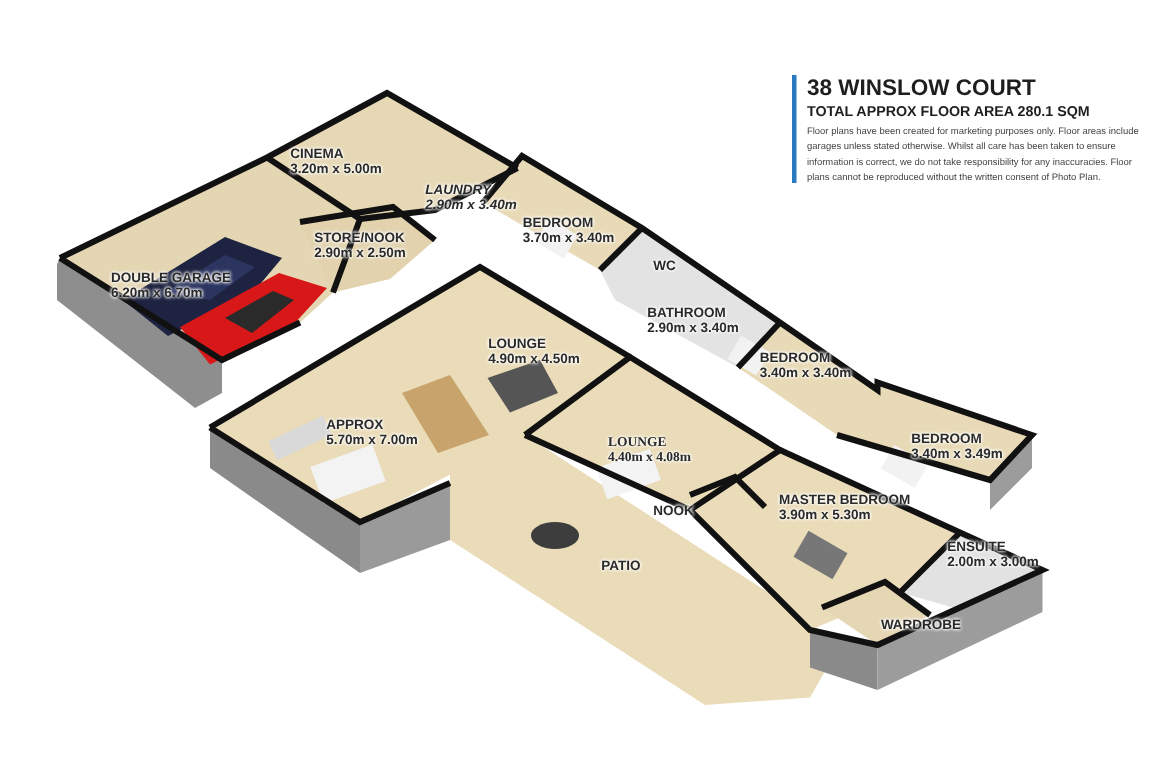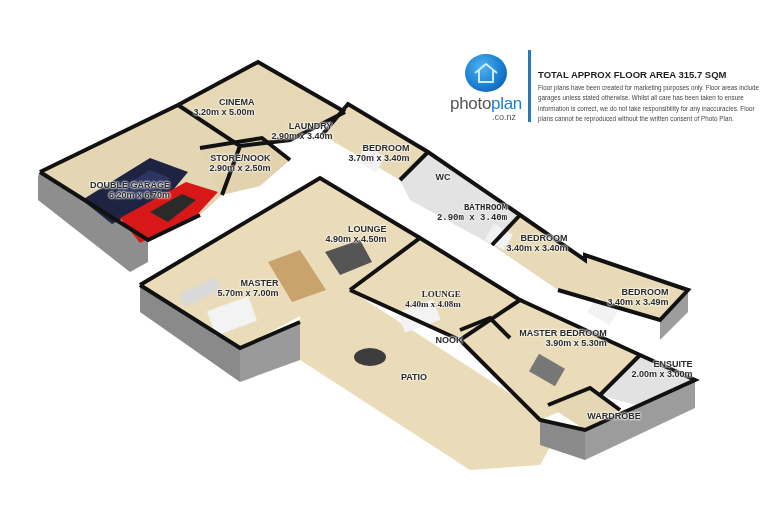--- a/index.html
+++ b/index.html
@@ -10,21 +10,21 @@
   .logo-globe{position:absolute;left:9px;top:0;width:42px;height:38px;border-radius:50%;
     background:radial-gradient(circle at 40% 35%,#4fb3f0 0%,#1a7ed2 55%,#0b4f9a 100%);}
   .logo-house{position:absolute;left:17px;top:8px;width:26px;height:22px;}
   .logo-text{position:absolute;left:-6px;top:40px;font-size:17px;color:#555;letter-spacing:-0.3px;}
   .logo-text .blue{color:#1a7ed2;}
   .logo-sub{position:absolute;left:36px;top:58px;font-size:9px;color:#555;}
   .divider{position:absolute;left:72px;top:6px;width:3px;height:72px;background:#2a78c0;}
   .title{position:absolute;left:82px;top:6px;font-size:15px;font-weight:bold;color:#1e1e1e;white-space:nowrap;}
   .subtitle{position:absolute;left:82px;top:25px;font-size:9.5px;font-weight:bold;color:#1e1e1e;white-space:nowrap;}
   .disclaimer{position:absolute;left:82px;top:39px;width:232px;font-size:6.3px;line-height:10.3px;color:#444;}
-  .room-label{position:absolute;text-align:right;font-weight:bold;color:#2a2a2a;font-size:9px;line-height:10px;white-space:nowrap;
+  .room-label{position:absolute;text-align:left;font-weight:bold;color:#2a2a2a;font-size:9px;line-height:10px;white-space:nowrap;
     text-shadow:0 0 2px #fff,0 0 2px #fff,0 0 3px #fff;transform:translateX(-50%);}
 </style>
 </head>
 <body>
 
 <svg id="plan" viewBox="0 0 768 512" xmlns="http://www.w3.org/2000/svg">
 
   <polygon points="300,295 350,290 520,400 560,430 540,465 470,470 300,360" fill="#eadcb8"></polygon>
 
   <polygon points="38,176 38,200 130,272 148,262 148,240 40,172" fill="#8e8e8e"></polygon>
@@ -103,53 +103,53 @@
     <polyline points="548,405 590,388 620,410"></polyline>
     <polyline points="460,330 490,318 510,338"></polyline>
   </g>
 </svg>
 
 <div id="labels">
   <div class="room-label" style="left:224px;top:97px;">
       <div>CINEMA</div>
       <div>3.20m x 5.00m</div>
     </div>
-  <div class="room-label" style="left:302px;top:121px;">
+  <div class="room-label" style="left:314px;top:121px;font-style:italic;">
       <div>LAUNDRY</div>
       <div>2.90m x 3.40m</div>
     </div>
-  <div class="room-label" style="left:130px;top:180px;">
+  <div class="room-label" style="left:114px;top:180px;">
       <div>DOUBLE GARAGE</div>
       <div>6.20m x 6.70m</div>
     </div>
   <div class="room-label" style="left:240px;top:153px;">
       <div>STORE/NOOK</div>
       <div>2.90m x 2.50m</div>
     </div>
   <div class="room-label" style="left:379px;top:143px;">
       <div>BEDROOM</div>
       <div>3.70m x 3.40m</div>
     </div>
   <div class="room-label" style="left:443px;top:172px;">
       <div>WC</div>
     </div>
-  <div class="room-label" style="left:472px;top:203px;font-family:Liberation Mono, monospace;">
+  <div class="room-label" style="left:462px;top:203px;">
       <div>BATHROOM</div>
       <div>2.90m x 3.40m</div>
     </div>
   <div class="room-label" style="left:356px;top:224px;">
       <div>LOUNGE</div>
       <div>4.90m x 4.50m</div>
     </div>
   <div class="room-label" style="left:537px;top:233px;">
       <div>BEDROOM</div>
       <div>3.40m x 3.40m</div>
     </div>
   <div class="room-label" style="left:248px;top:278px;">
-      <div>MASTER</div>
+      <div>APPROX</div>
       <div>5.70m x 7.00m</div>
     </div>
   <div class="room-label" style="left:433px;top:289px;font-family:Liberation Serif, serif;">
       <div>LOUNGE</div>
       <div>4.40m x 4.08m</div>
     </div>
   <div class="room-label" style="left:638px;top:287px;">
       <div>BEDROOM</div>
       <div>3.40m x 3.49m</div>
     </div>
@@ -166,24 +166,17 @@
     </div>
   <div class="room-label" style="left:414px;top:372px;">
       <div>PATIO</div>
     </div>
   <div class="room-label" style="left:614px;top:411px;">
       <div>WARDROBE</div>
     </div>
 </div>
 
 <div class="header">
-  <div class="logo">
-    <div class="logo-globe"></div>
-    <svg class="logo-house" viewBox="0 0 26 22">
-      <path d="M2,11 L13,2 L24,11 M6,8 L6,20 L20,20 L20,8" fill="none" stroke="#cfeaff" stroke-width="2"></path>
-    </svg>
-    <div class="logo-text"><span>photo</span><span class="blue">plan</span></div>
-    <div class="logo-sub">.co.nz</div>
-  </div>
   <div class="divider"></div>
-  <div class="subtitle">TOTAL APPROX FLOOR AREA 315.7 SQM</div>
+  <div class="title">38 WINSLOW COURT</div>
+  <div class="subtitle">TOTAL APPROX FLOOR AREA 280.1 SQM</div>
   <div class="disclaimer">Floor plans have been created for marketing purposes only. Floor areas include garages unless stated otherwise. Whilst all care has been taken to ensure information is correct, we do not take responsibility for any inaccuracies. Floor plans cannot be reproduced without the written consent of Photo Plan.</div>
 </div>
 
 </body></html>

